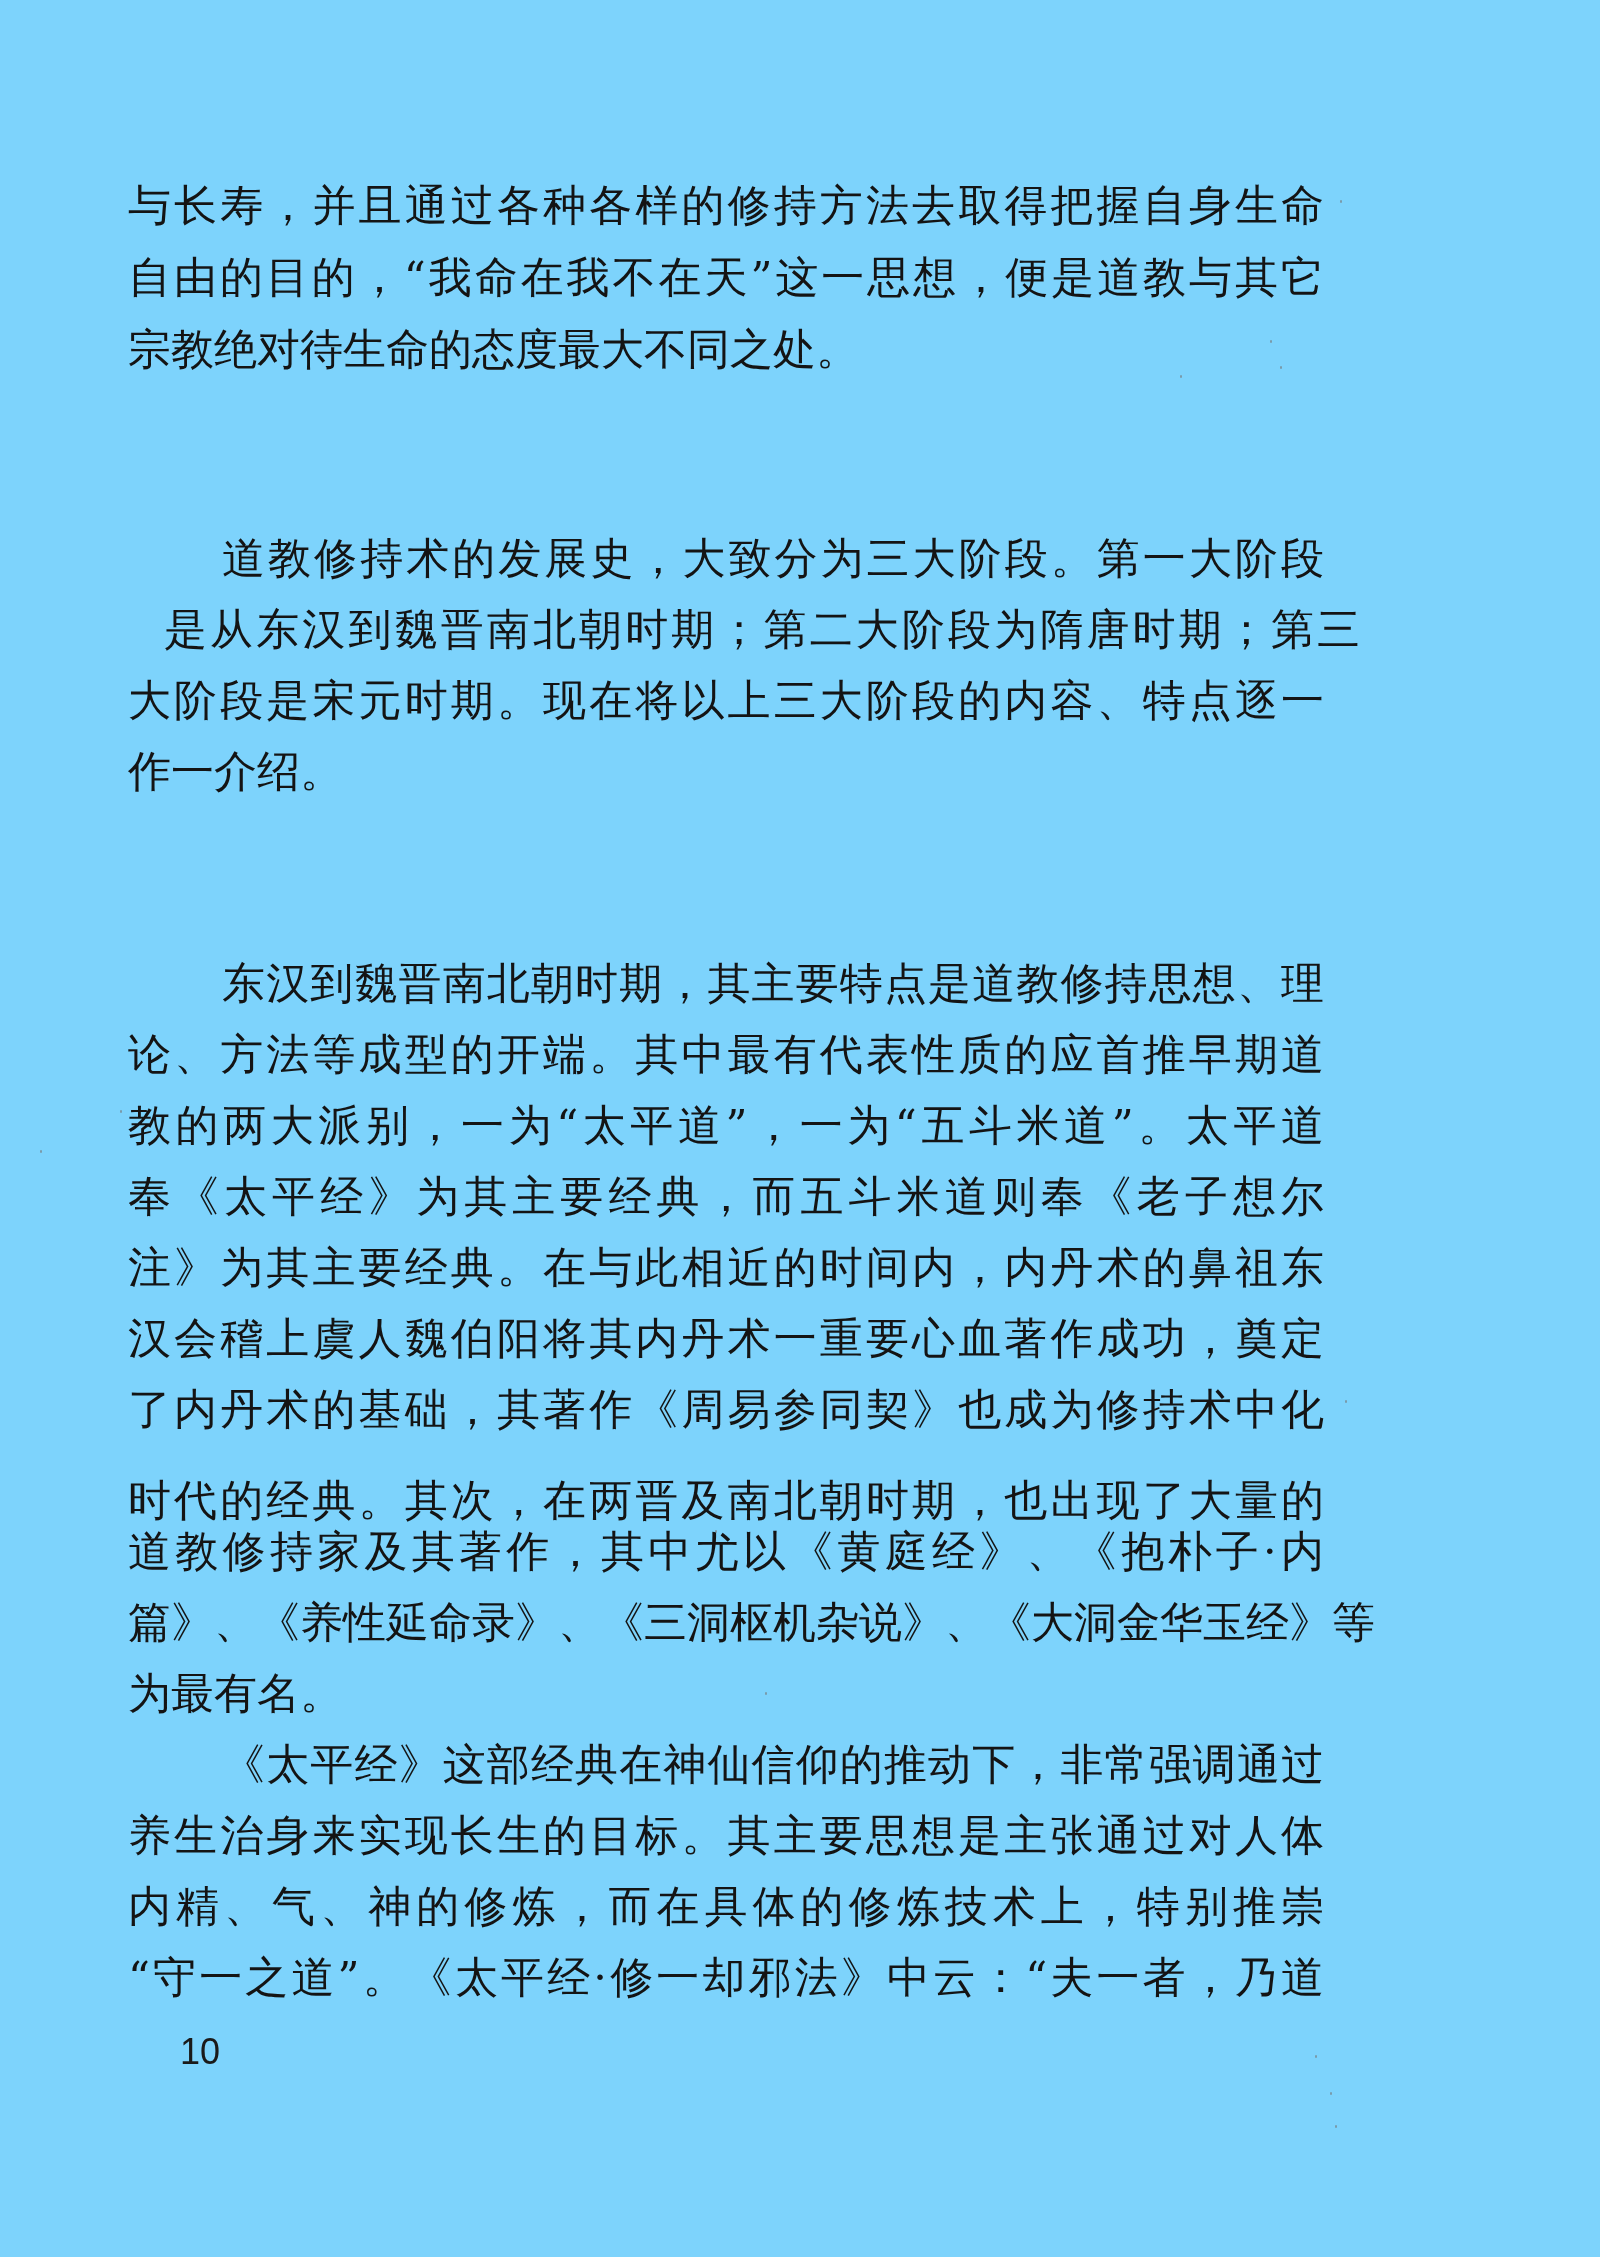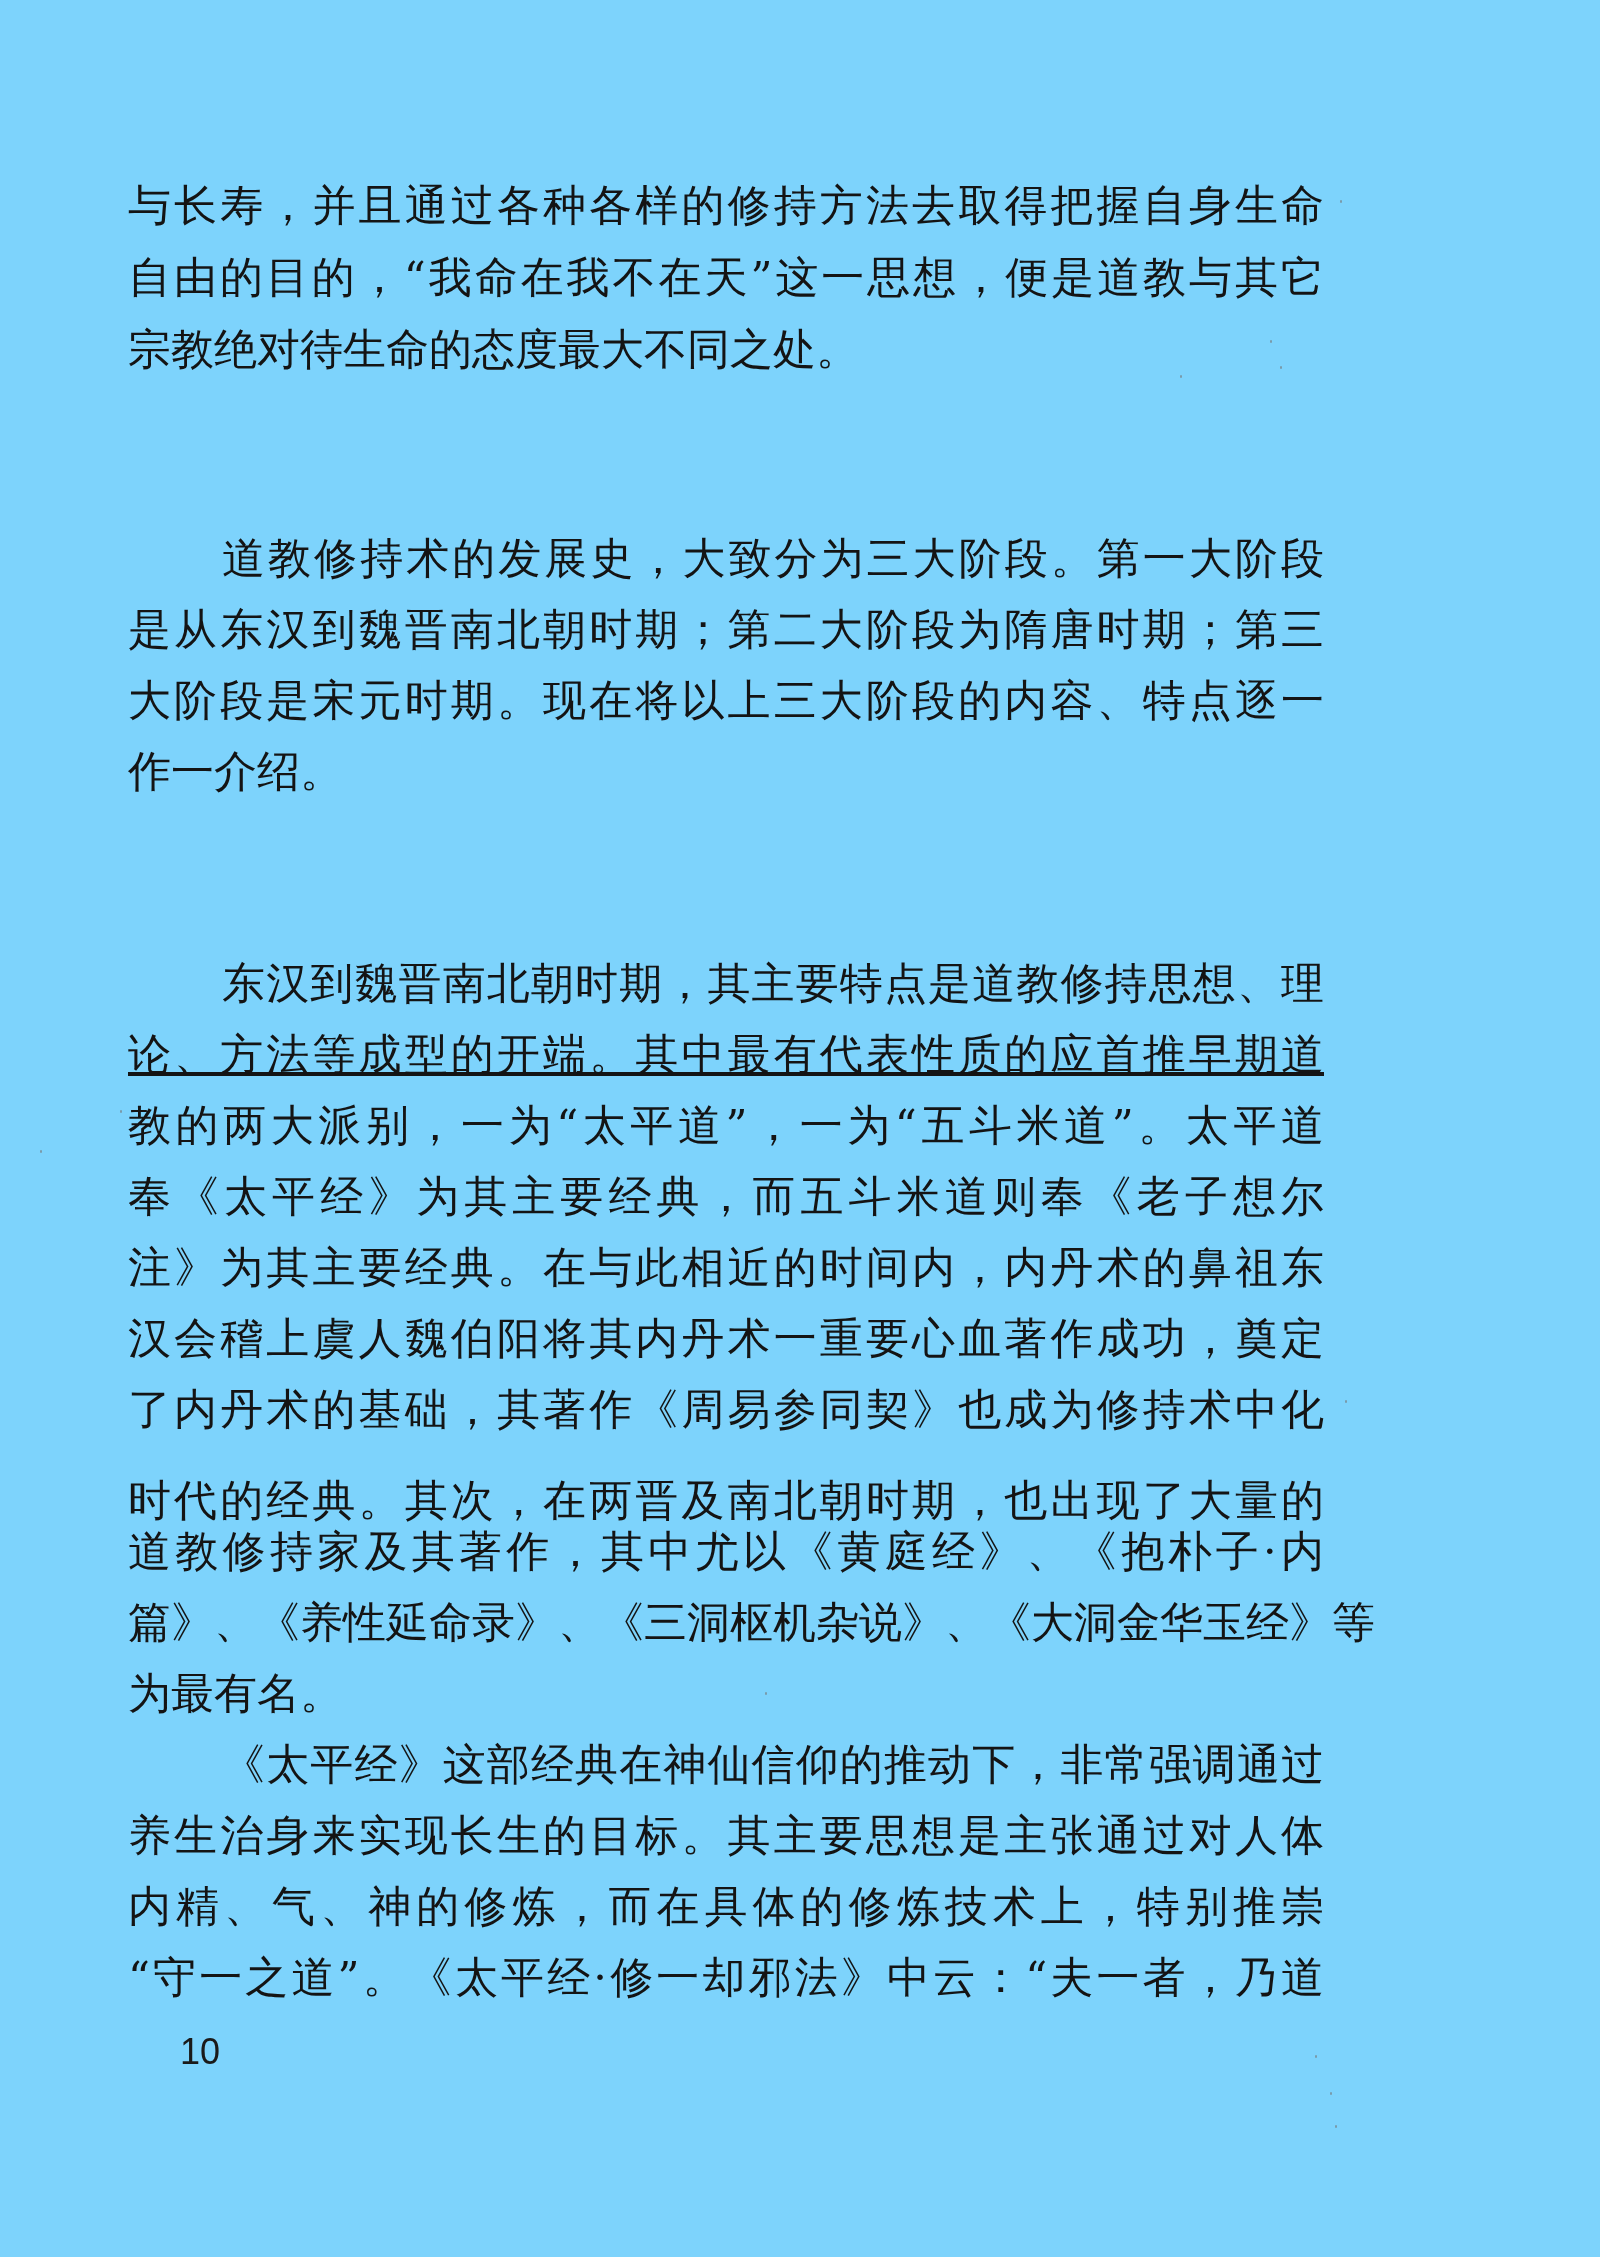--- a/index.html
+++ b/index.html
@@ -76,29 +76,29 @@
 
   <div>
     <div class="line" style="top:180px;">与长寿，并且通过各种各样的修持方法去取得把握自身生命</div>
     <div class="line" style="top:252px;">自由的目的，“我命在我不在天”这一思想，便是道教与其它</div>
     <div class="line last" style="top:324px;">宗教绝对待生命的态度最大不同之处。</div>
   </div>
 
 
   <div>
     <div class="line indent" style="top:533px;">道教修持术的发展史，大致分为三大阶段。第一大阶段</div>
-    <div class="line" style="top:604px;">是从东汉到魏晋南北朝时期；第二大阶段为隋唐时期；第三</div>
+    <div class="line" style="top:604px;margin-left:36px;">是从东汉到魏晋南北朝时期；第二大阶段为隋唐时期；第三</div>
     <div class="line" style="top:675px;">大阶段是宋元时期。现在将以上三大阶段的内容、特点逐一</div>
     <div class="line last" style="top:746px;">作一介绍。</div>
   </div>
 
 
   <div>
     <div class="line indent" style="top:958px;">东汉到魏晋南北朝时期，其主要特点是道教修持思想、理</div>
-    <div class="line" style="top:1029px;text-decoration:underline;">论、方法等成型的开端。其中最有代表性质的应首推早期道</div>
+    <div class="line" style="top:1029px;">论、方法等成型的开端。其中最有代表性质的应首推早期道</div>
     <div class="line" style="top:1100px;">教的两大派别，一为“太平道”，一为“五斗米道”。太平道</div>
     <div class="line" style="top:1171px;">奉《太平经》为其主要经典，而五斗米道则奉《老子想尔</div>
     <div class="line" style="top:1242px;">注》为其主要经典。在与此相近的时间内，内丹术的鼻祖东</div>
     <div class="line" style="top:1313px;">汉会稽上虞人魏伯阳将其内丹术一重要心血著作成功，奠定</div>
     <div class="line" style="top:1384px;">了内丹术的基础，其著作《周易参同契》也成为修持术中化</div>
     <div class="line" style="top:1455px;margin-top:20px;">时代的经典。其次，在两晋及南北朝时期，也出现了大量的</div>
     <div class="line" style="top:1526px;">道教修持家及其著作，其中尤以《黄庭经》、《抱朴子·内</div>
     <div class="line" style="top:1597px;">篇》、《养性延命录》、《三洞枢机杂说》、《大洞金华玉经》等</div>
     <div class="line last" style="top:1668px;">为最有名。</div>
   </div>

